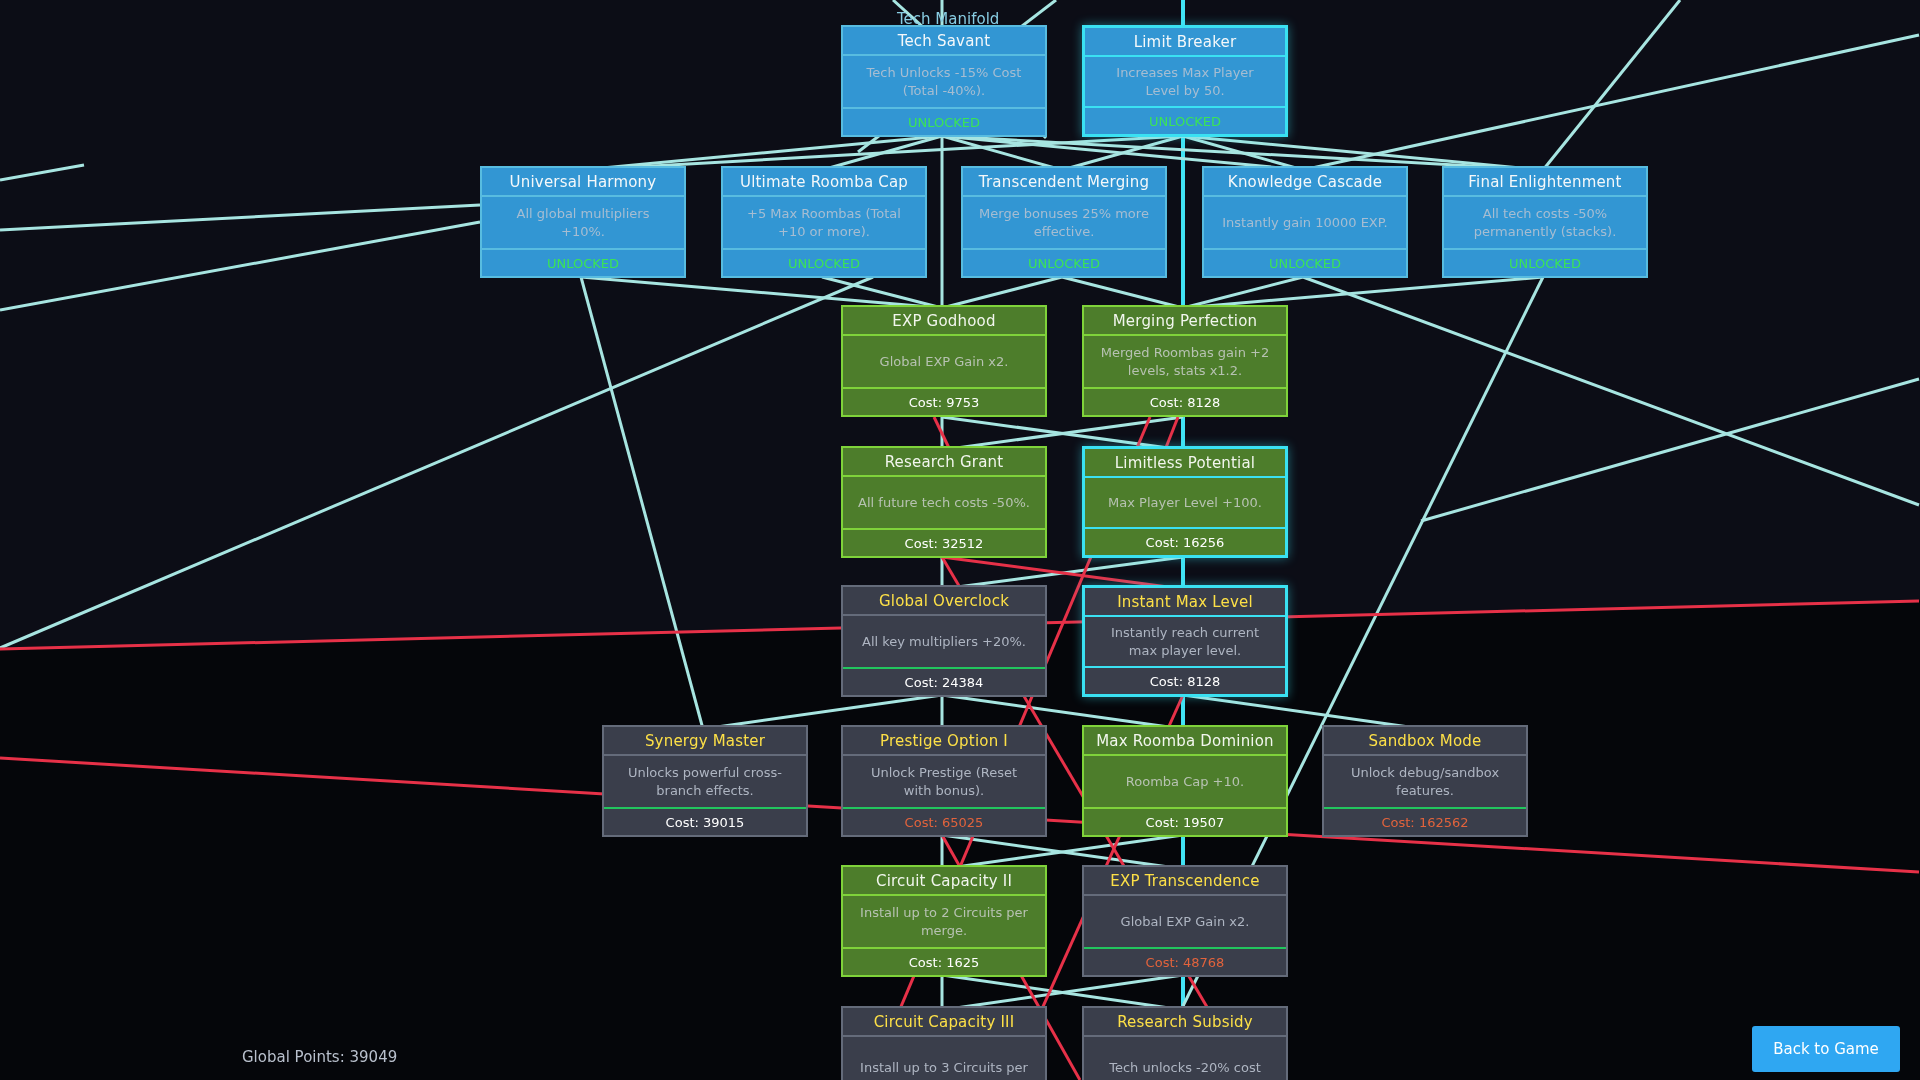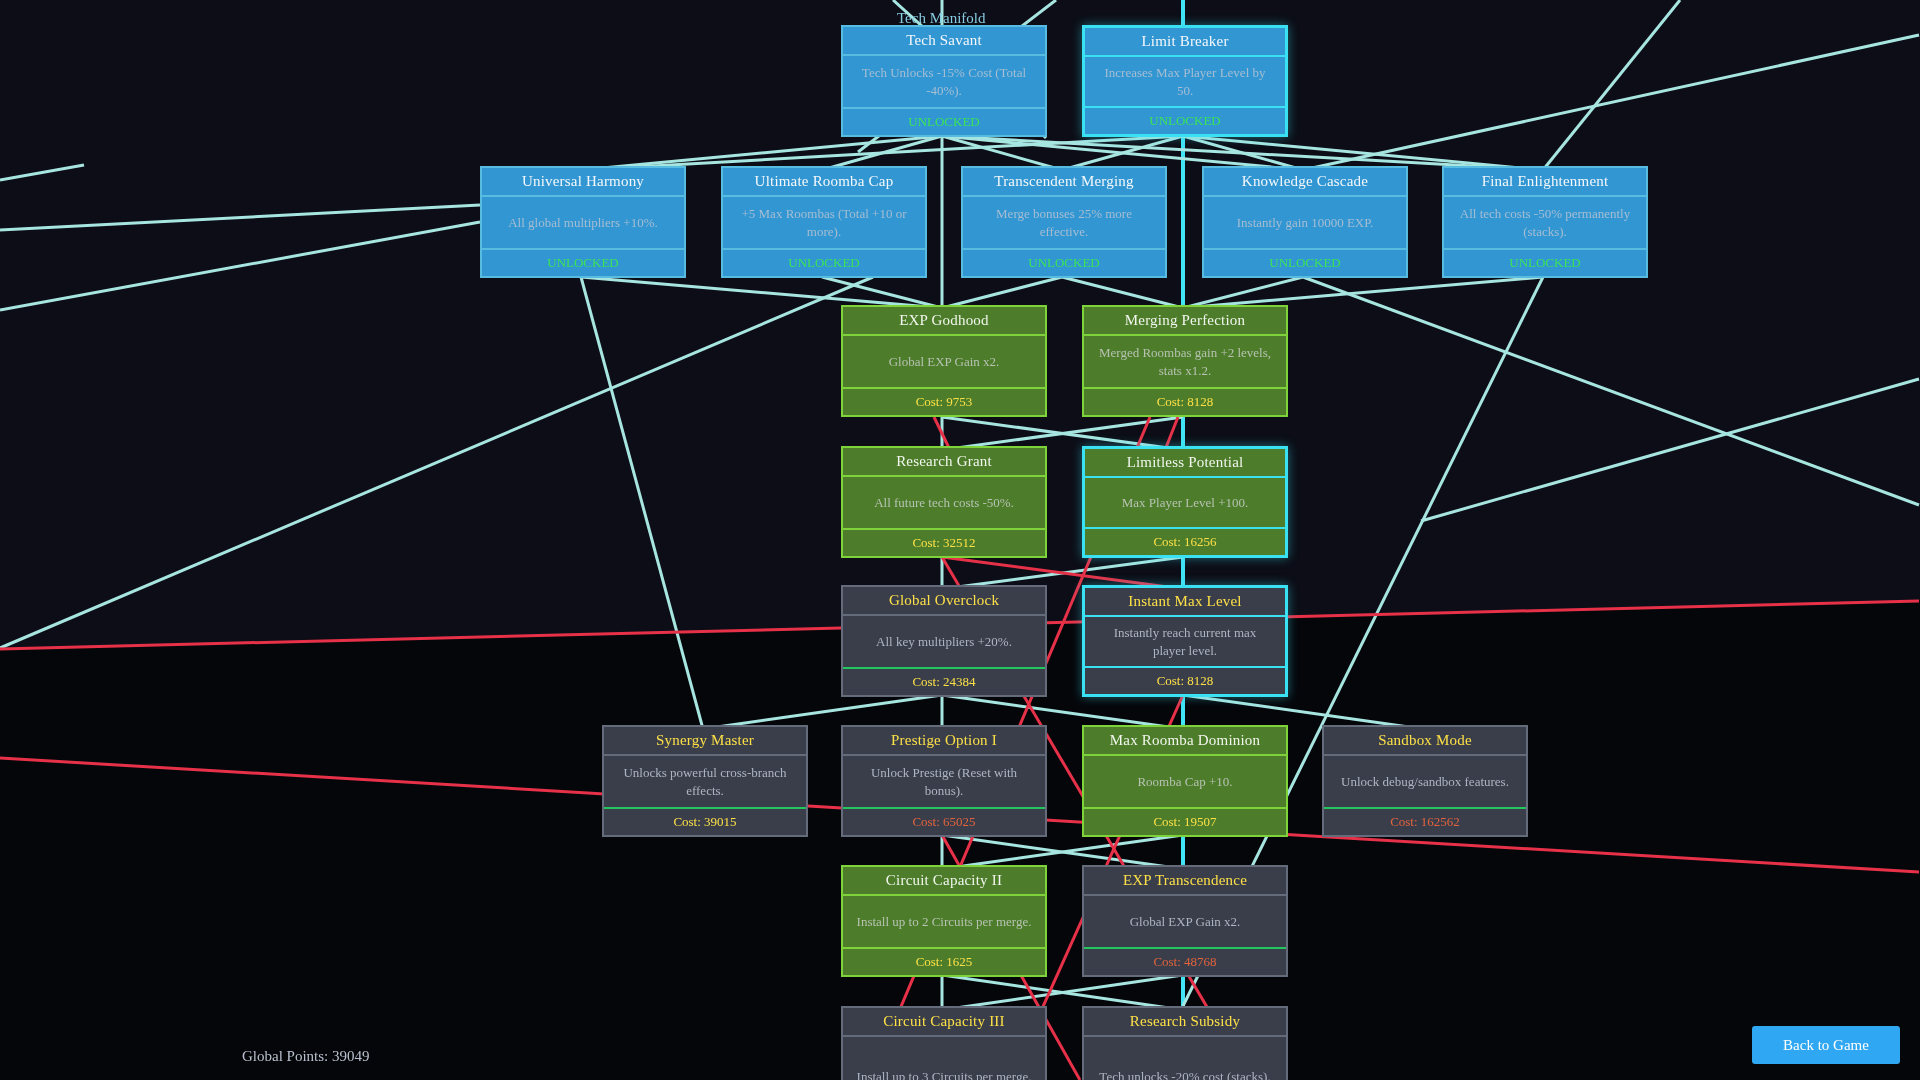--- a/index.html
+++ b/index.html
@@ -1,17 +1,17 @@
 <!DOCTYPE html>
 <html><head>
 <meta charset="utf-8">
 <style>
   html,body{margin:0;padding:0;background:#0c0d16;width:1920px;height:1080px;overflow:hidden;
     font-family:"DejaVu Sans","Liberation Sans",sans-serif;}
-  #stage{position:relative;width:1920px;height:1080px;overflow:hidden;background:#0c0d16;font-family:Liberation Serif, serif;}
+  #stage{position:relative;width:1920px;height:1080px;overflow:hidden;background:#0c0d16;}
   #wires{position:absolute;left:0;top:0;z-index:1;}
   .node{position:absolute;z-index:2;width:206px;height:112px;box-sizing:border-box;
     display:flex;flex-direction:column;border:2px solid #888;}
   .node .node-title{flex:0 0 27px;display:flex;align-items:center;justify-content:center;
     font-size:15px;letter-spacing:.2px;}
   .node .node-desc{flex:1 1 auto;display:flex;align-items:center;justify-content:center;
     text-align:center;font-size:13px;line-height:1.35;padding:2px 13px;}
   .node .node-footer{flex:0 0 26px;display:flex;align-items:center;justify-content:center;
     font-size:13px;}
   
@@ -27,25 +27,25 @@
   
   .node.locked{background:#3a3e4b;border-color:#646b7a;}
   .node.locked .node-title{color:#fde047;border-bottom:2px solid #646b7a;}
   .node.locked .node-desc{color:#aeb5c2;}
   .node.locked .node-footer{border-top:2px solid #22c55e;}
   
   .node.highlight{border:3px solid #3ae1f2;box-shadow:0 0 10px rgba(58,225,242,.45);}
   .node.highlight .node-title{border-bottom-color:#3ae1f2;}
   .node.highlight .node-footer{border-top-color:#3ae1f2;}
   .f-unlocked{color:#3be455;}
-  .f-affordable{color:#fde047;}
+  .f-affordable{color:#ffffff;}
   .f-expensive{color:#e2633c;}
   #partial-top-label{position:absolute;left:897px;top:10px;z-index:1;font-size:15px;color:#88cce2;}
   #global-points{position:absolute;left:242px;top:1048px;z-index:3;font-size:15px;color:#b9c0cd;}
-  #back-button{position:absolute;left:1752px;top:1026px;width:148px;height:38px;z-index:3;
+  #back-button{position:absolute;left:1752px;top:1026px;width:148px;height:46px;z-index:3;
     background:#2fa7f2;border:none;border-radius:3px;color:#fff;font-size:15px;
     font-family:inherit;display:flex;align-items:center;justify-content:center;cursor:pointer;}
 </style>
 </head>
 <body>
 
 <div id="stage">
   <svg id="wires" width="1920" height="1080">
     <polygon id="bg-lower" points="0,650 1920,601 1920,1080 0,1080" fill="#05060a"></polygon>
     <g id="edge-group">

